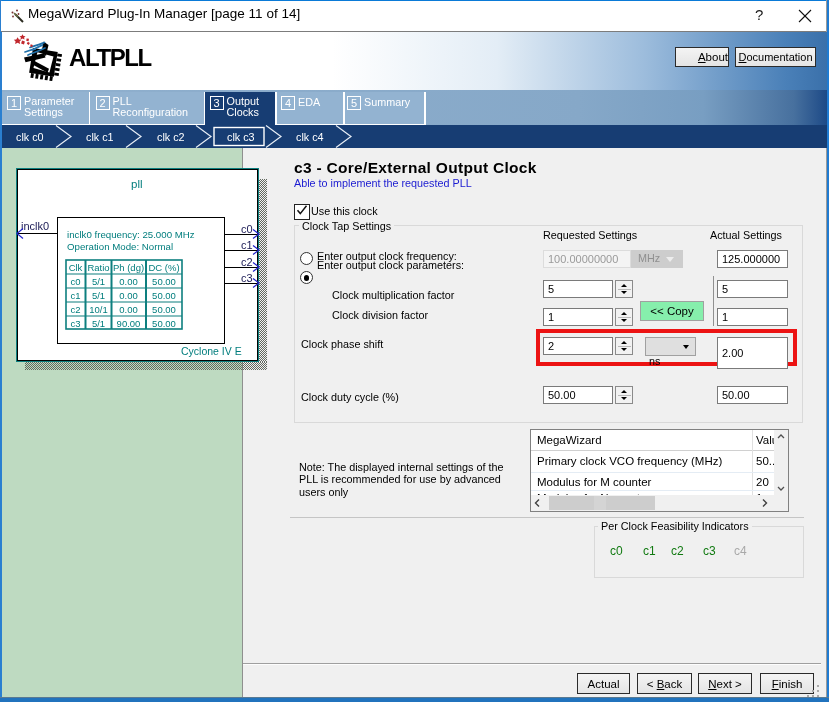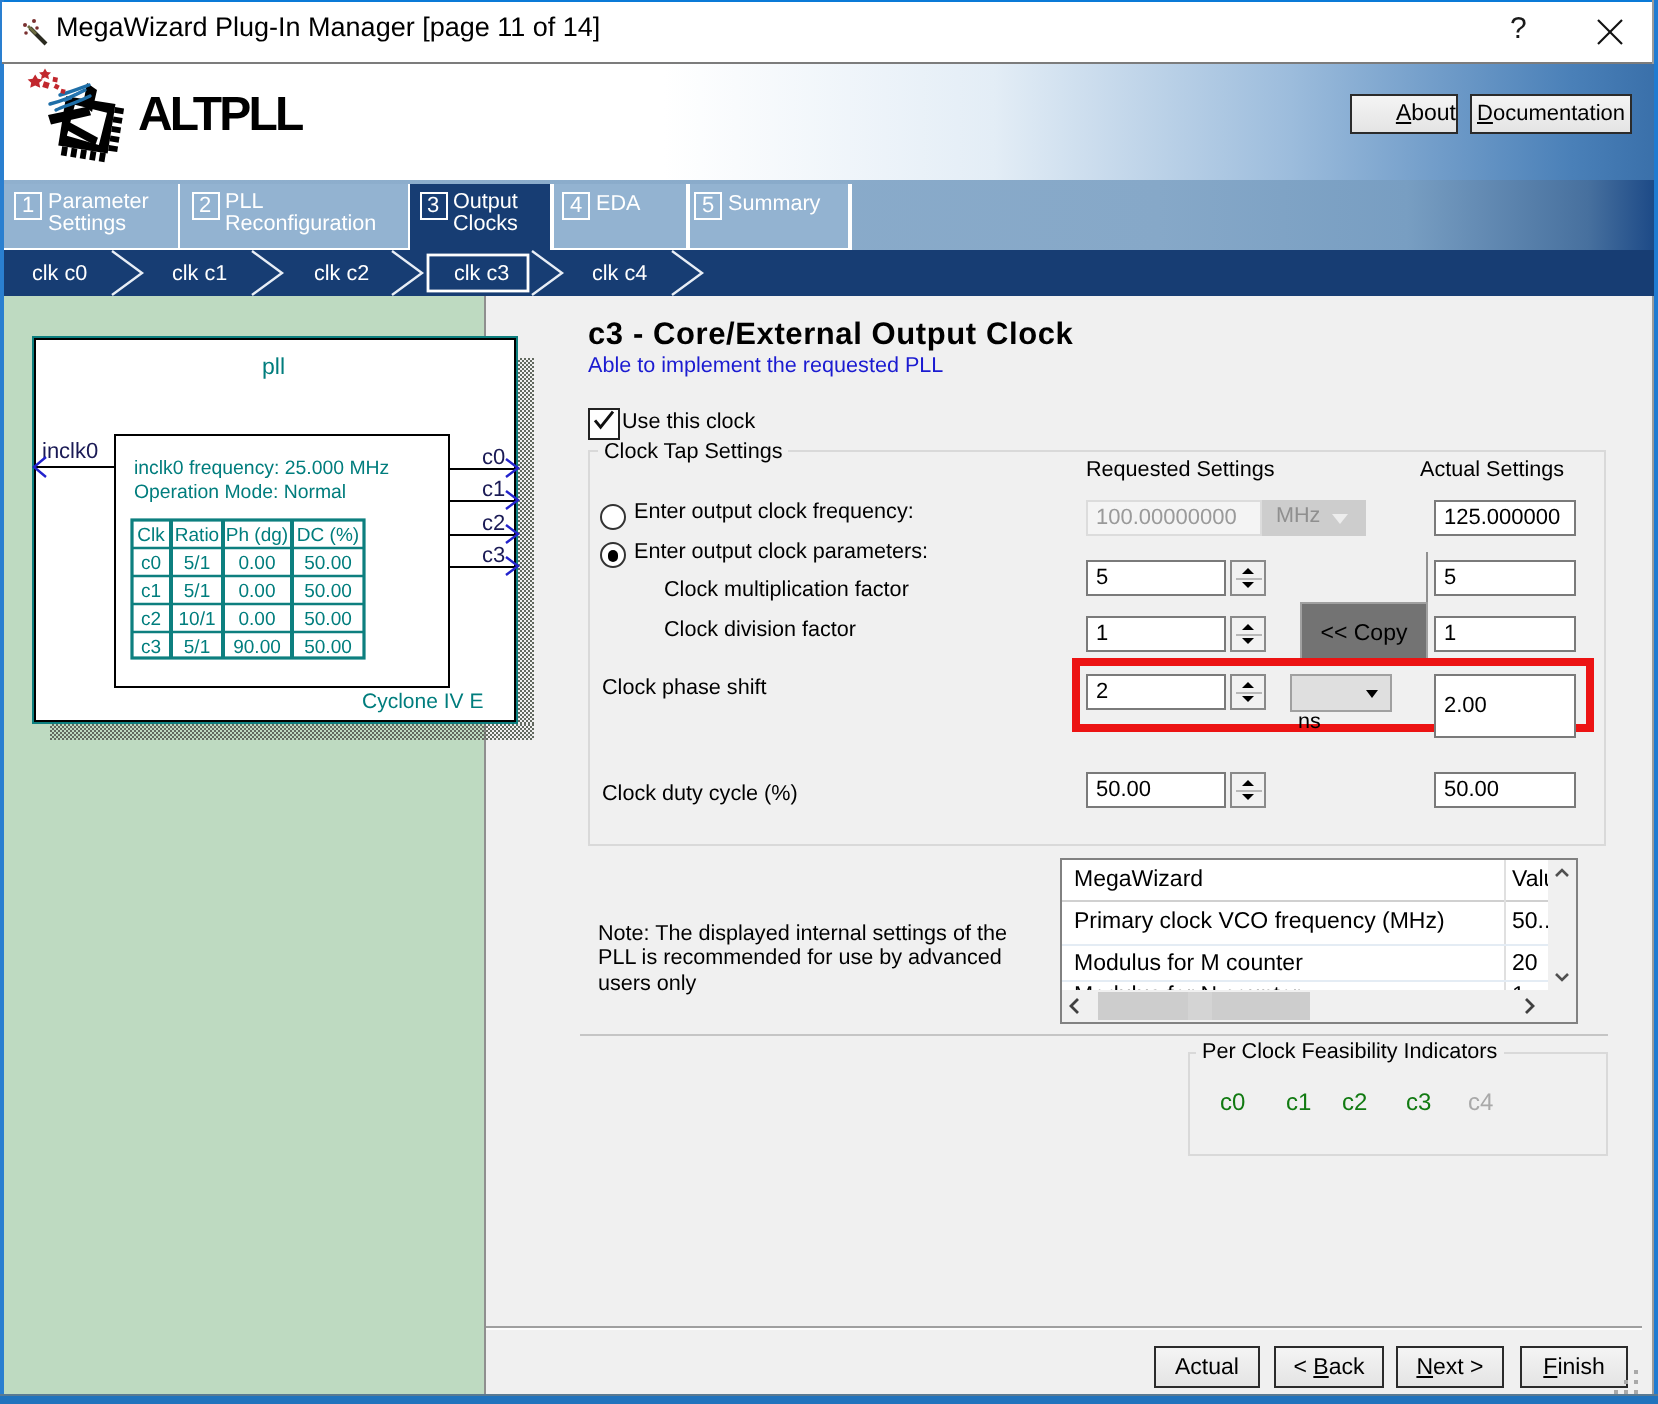--- a/index.html
+++ b/index.html
@@ -233,21 +233,21 @@
 <div class="abs" style="left:300px;top:251.6px;width:13px;height:13px;border:1px solid #333;border-radius:50%;background:#fff;box-sizing:border-box;"></div>
 <div class="txt" style="left:317px;top:250px;">Enter output clock frequency:</div>
 <div class="ed" style="left:543px;top:250px;width:88px;height:18px;background:#f4f4f4;border-color:#dcdcdc;color:#9a9a9a;">100.00000000</div>
 <div class="abs" style="left:631px;top:250px;width:52px;height:18px;background:#cdcdcd;"></div>
 <div class="txt" style="left:638px;top:252px;color:#8f8f8f;">MHz</div>
 <div class="abs" style="left:666px;top:257px;width:0;height:0;border-left:4px solid transparent;border-right:4px solid transparent;border-top:5px solid #ededed;"></div>
 <div class="ed" style="left:717px;top:250px;width:71px;height:18px;">125.000000</div>
 
 <div class="abs" style="left:300px;top:271.3px;width:13px;height:13px;border:1px solid #333;border-radius:50%;background:#fff;box-sizing:border-box;"></div>
 <div class="abs" style="left:303.6px;top:274.9px;width:5.8px;height:5.8px;border-radius:50%;background:#000;"></div>
-<div class="txt" style="left:317px;top:270px;">Enter output clock parameters:</div>
+<div class="txt" style="left:317px;top:259px;">Enter output clock parameters:</div>
 <div class="txt" style="left:332px;top:289px;">Clock multiplication factor</div>
 <div class="ed" style="left:543px;top:280px;width:70px;height:18px;">5</div>
 <div class="spin" style="left:615px;top:280px;height:18px;">
   <div class="up" style="top:1px;">
       <div class="tri-u"></div>
     </div>
   <div class="dn" style="bottom:1px;">
       <div class="tri-d"></div>
     </div>
 </div>
@@ -257,21 +257,21 @@
 <div class="txt" style="left:332px;top:309px;">Clock division factor</div>
 <div class="ed" style="left:543px;top:308px;width:70px;height:18px;">1</div>
 <div class="spin" style="left:615px;top:308px;height:18px;">
   <div class="up" style="top:1px;">
       <div class="tri-u"></div>
     </div>
   <div class="dn" style="bottom:1px;">
       <div class="tri-d"></div>
     </div>
 </div>
-<div class="btn" style="left:640px;top:301px;width:64px;height:32px;background:#737373;border:1px solid #a0a0a0;font-size:11.5px;margin-left:10px;">&lt;&lt; Copy</div>
+<div class="btn" style="left:640px;top:301px;width:64px;height:20px;background:#86efac;border:1px solid #a0a0a0;font-size:11.5px;">&lt;&lt; Copy</div>
 <div class="ed" style="left:717px;top:308px;width:71px;height:18px;">1</div>
 
 <div class="abs" style="left:536px;top:329px;width:261px;height:37px;border:4px solid #ec1313;box-sizing:border-box;"></div>
 <div class="txt" style="left:301px;top:338px;">Clock phase shift</div>
 <div class="ed" style="left:543px;top:337px;width:70px;height:18px;">2</div>
 <div class="spin" style="left:615px;top:337px;height:18px;">
   <div class="up" style="top:1px;">
       <div class="tri-u"></div>
     </div>
   <div class="dn" style="bottom:1px;">

